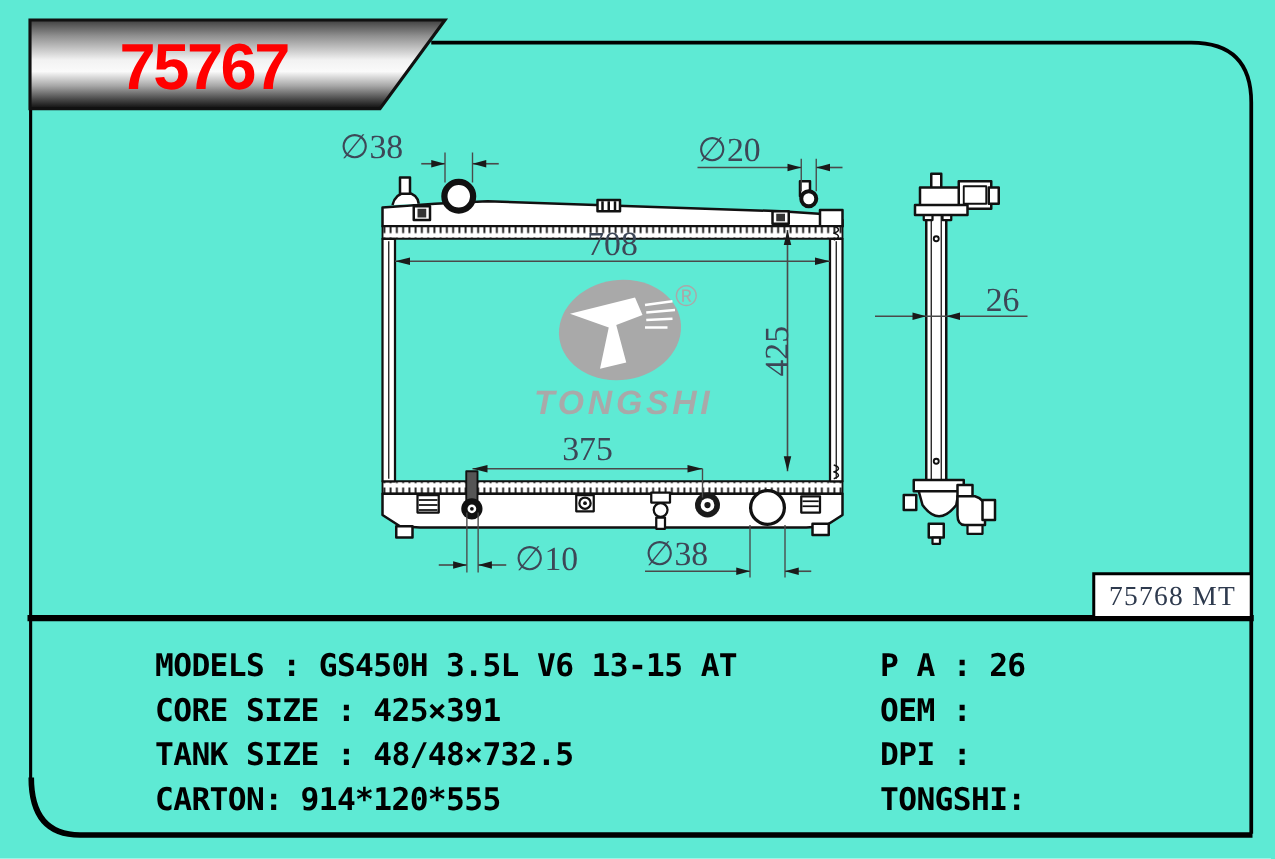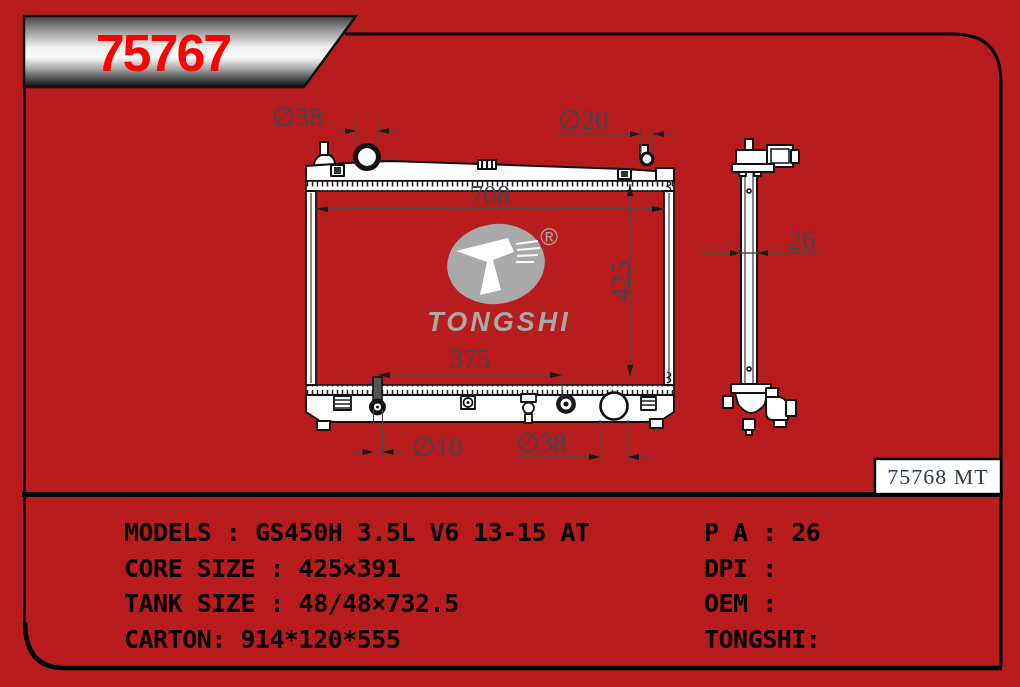--- a/index.html
+++ b/index.html
@@ -1,16 +1,16 @@
 <!DOCTYPE html>
 <html><head>
 <meta charset="utf-8">
 <style>
   html,body{margin:0;padding:0;background:#fff;}
-  .page{position:relative;width:1020px;height:687px;background:#b91c1c;overflow:hidden;
+  .page{position:relative;width:1020px;height:687px;background:#5eead4;overflow:hidden;
         font-family:"Liberation Sans","DejaVu Sans",sans-serif;}
   .page svg{position:absolute;left:0;top:0;}
   .dim-text{font-family:"Liberation Serif","DejaVu Serif",serif;font-size:27px;fill:#3d4757;}
   .banner-num{font-family:"Liberation Sans","DejaVu Sans",sans-serif;font-size:52px;font-weight:bold;
               fill:#ff0000;letter-spacing:-2px;}
   .ref-text{font-family:"Liberation Serif","DejaVu Serif",serif;font-size:22px;fill:#2e3a4e;letter-spacing:1px;}
   .logo-brand{font-family:"Liberation Sans","DejaVu Sans",sans-serif;font-size:27px;font-weight:bold;
               font-style:italic;letter-spacing:3px;fill:#a9a9a9;}
   .logo-reg{font-family:"Liberation Sans","DejaVu Sans",sans-serif;font-size:24px;fill:#a9a9a9;}
   .specs{position:absolute;left:0;top:0;width:1020px;height:495px;pointer-events:none;margin-left:44px;}
@@ -232,19 +232,19 @@
 
 <div class="specs">
   <div class="spec-col left">
     <div class="spec-row">MODELS : GS450H 3.5L V6 13-15 AT</div>
     <div class="spec-row">CORE SIZE : 425×391</div>
     <div class="spec-row">TANK SIZE : 48/48×732.5</div>
     <div class="spec-row">CARTON: 914*120*555</div>
   </div>
   <div class="spec-col right">
     <div class="spec-row">P A : 26</div>
+    <div class="spec-row">OEM :</div>
     <div class="spec-row">DPI :</div>
-    <div class="spec-row">OEM :</div>
     <div class="spec-row">TONGSHI:</div>
   </div>
 </div>
 
 </div>
 
 </body></html>

